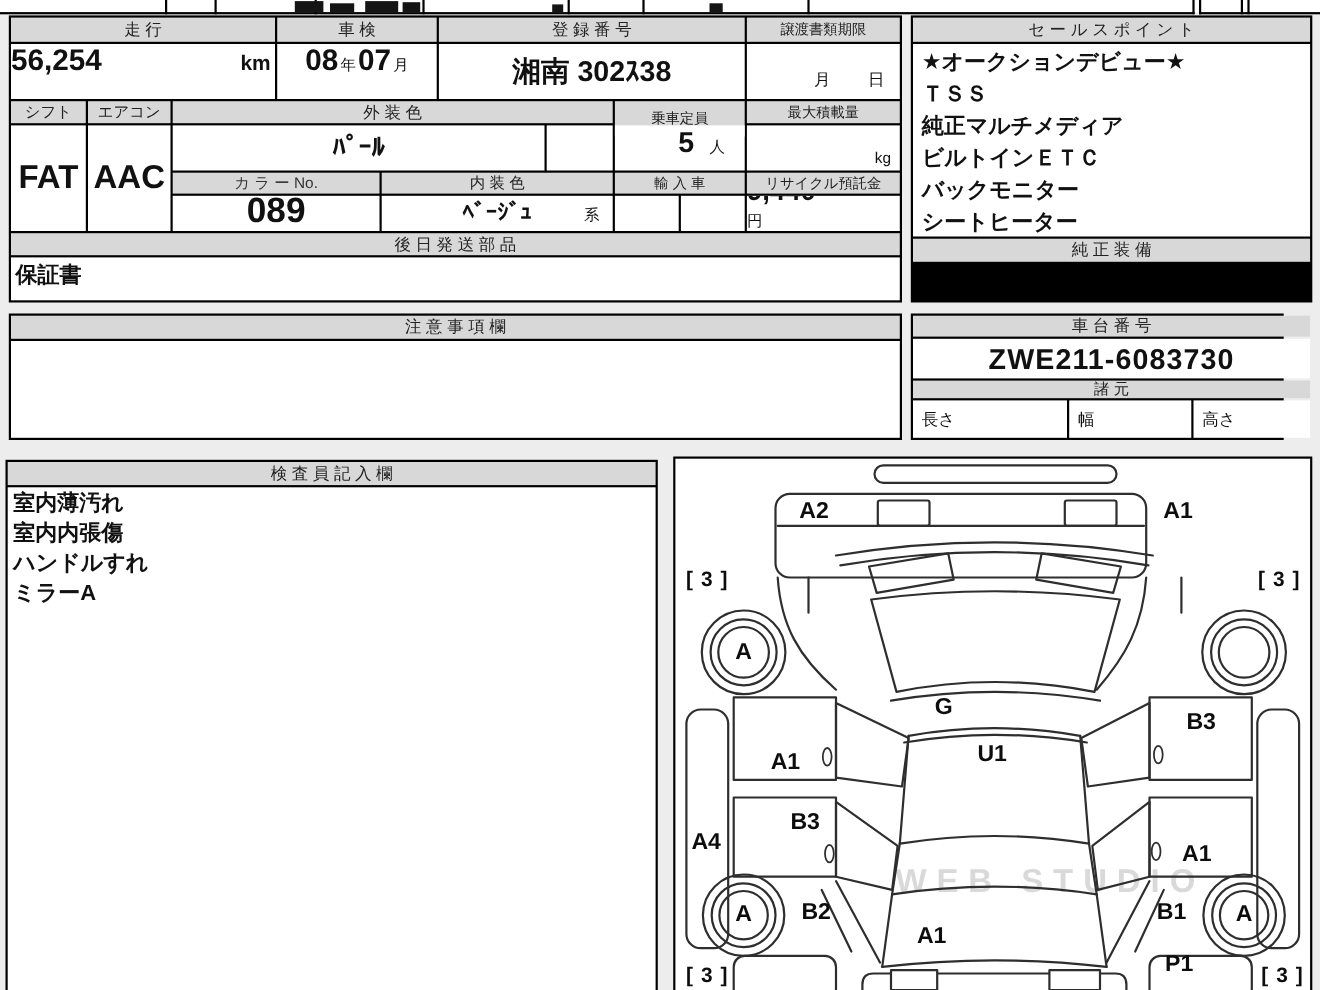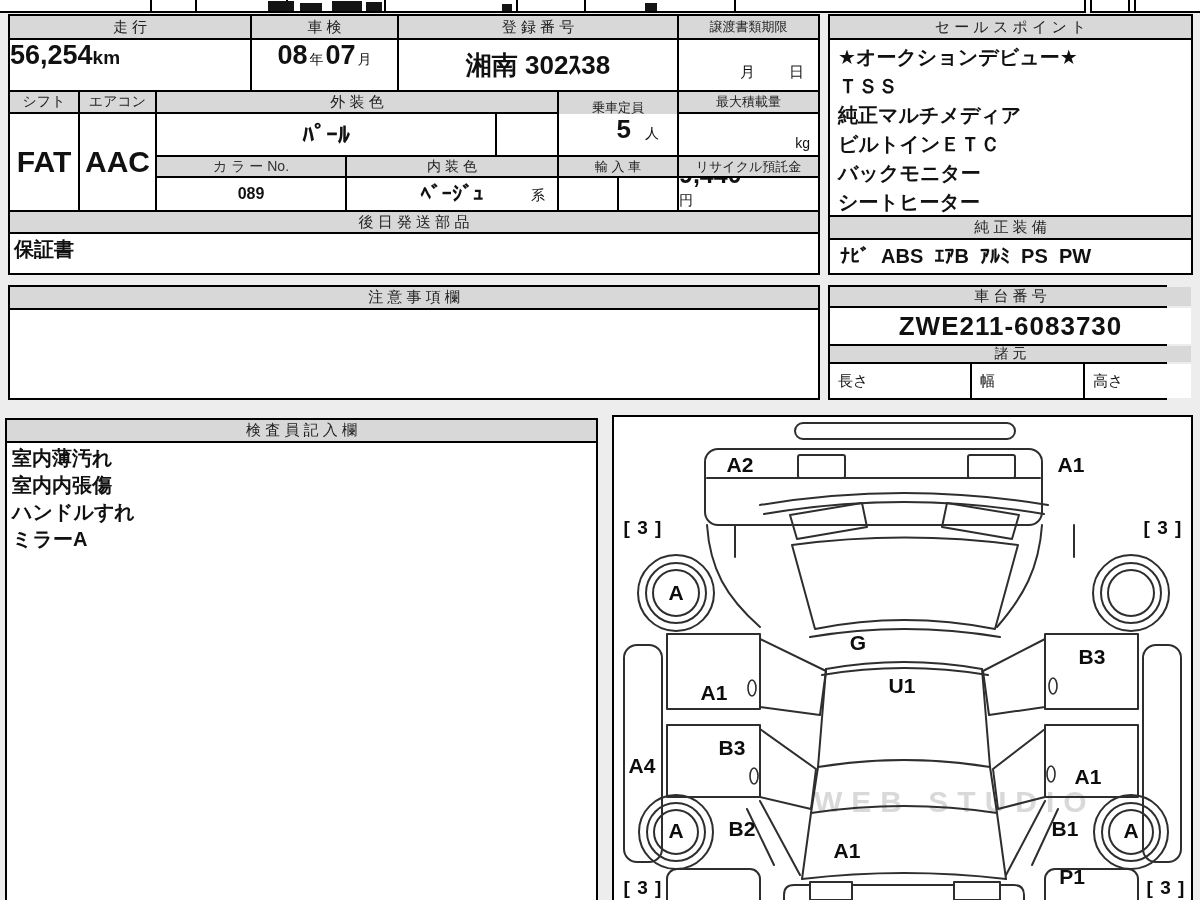--- a/index.html
+++ b/index.html
@@ -55,21 +55,21 @@
     <div class="cell hd" style="left:244px;top:2px;width:145px;height:22px;">
         <span>車 検</span>
       </div>
     <div class="cell hd" style="left:391px;top:2px;width:278px;height:22px;">
         <span>登 録 番 号</span>
       </div>
     <div class="cell hd sm" style="left:671px;top:2px;width:139px;height:22px;">
         <span>譲渡書類期限</span>
       </div>
 
-    <div class="cell val" style="left:2px;top:26px;width:240px;height:50px;justify-content:flex-start;padding-right:16px;gap:0;align-items:baseline;">
+    <div class="cell val" style="left:2px;top:26px;width:240px;height:50px;justify-content:space-between;padding-right:4px;gap:0;align-items:baseline;">
       <span style="font-size:27px;">56,254</span>
       <span style="font-size:19px;">km</span>
     </div>
     <div class="cell val" style="left:244px;top:26px;width:145px;height:50px;gap:2px;align-items:baseline;">
       <span style="font-size:27px;">08</span>
       <span class="unit">年</span>
       <span style="font-size:27px;">07</span>
       <span class="unit">月</span>
     </div>
     <div class="cell val" style="left:391px;top:26px;width:278px;height:50px;font-size:26px;">
@@ -120,21 +120,21 @@
     <div class="cell hd" style="left:339px;top:143px;width:210px;height:19px;font-size:14px;">
         <span>内 装 色</span>
       </div>
     <div class="cell hd sm" style="left:551px;top:143px;width:118px;height:19px;">
         <span>輸 入 車</span>
       </div>
     <div class="cell hd sm" style="left:671px;top:143px;width:139px;height:19px;">
         <span>リサイクル預託金</span>
       </div>
 
-    <div class="cell val" style="left:149px;top:164px;width:188px;height:32px;font-size:16px;">
+    <div class="cell val" style="left:149px;top:164px;width:188px;height:32px;font-size:32px;align-items:flex-end;">
         <span>089</span>
       </div>
     <div class="cell val" style="left:339px;top:164px;width:210px;height:32px;font-size:21px;">
       <span>ﾍﾞｰｼﾞｭ</span>
       <span class="unit" style="position:absolute;right:12px;bottom:5px;">系</span>
     </div>
     <div class="cell" style="left:551px;top:164px;width:58px;height:32px;"></div>
     <div class="cell" style="left:611px;top:164px;width:58px;height:32px;"></div>
     <div class="cell val" style="left:671px;top:164px;width:139px;height:32px;justify-content:flex-end;padding-right:6px;gap:3px;align-items:baseline;flex-direction:column;">
       <span style="font-size:25px;">9,440</span>
@@ -153,21 +153,20 @@
       </div>
     <div class="cell lines" style="left:2px;top:26px;width:361px;height:175px;">★オークションデビュー★
 ＴＳＳ
 純正マルチメディア
 ビルトインＥＴＣ
 バックモニター
 シートヒーター</div>
     <div class="cell hd" style="left:2px;top:203px;width:361px;height:21px;">
         <span>純 正 装 備</span>
       </div>
-    <div class="cell" style="left:2px;top:226px;width:361px;height:33px;display:flex;align-items:center;padding-left:10px;font-weight:bold;font-size:20px;white-space:pre;">ﾅﾋﾞ  ABS  ｴｱB  ｱﾙﾐ  PS  PW</div>
   </div>
 
   <div class="blk" style="left:8px;top:285px;width:812px;height:115px;">
     <div class="cell hd" style="left:2px;top:2px;width:808px;height:21px;">
         <span>注 意 事 項 欄</span>
       </div>
     <div class="cell" style="left:2px;top:25px;width:808px;height:88px;"></div>
   </div>
 
   <div class="blk" style="left:828px;top:285px;width:339px;height:115px;">

